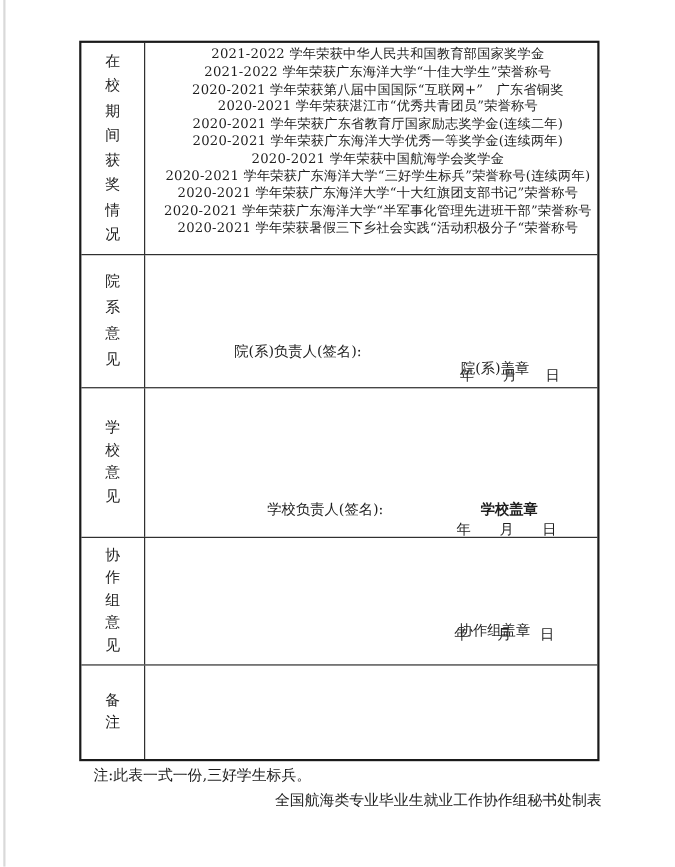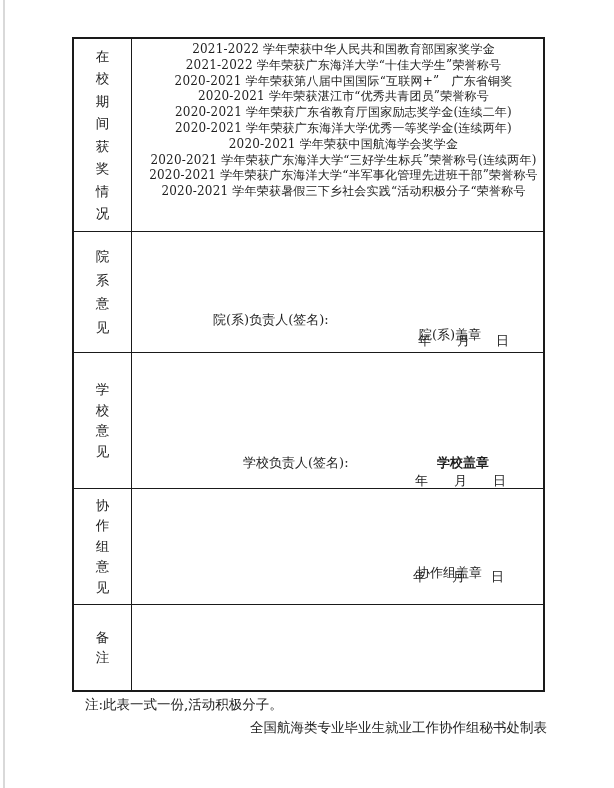--- a/index.html
+++ b/index.html
@@ -118,20 +118,21 @@
         </div>
       <div class="content-cell awards-cell">
           <div class="award-line">2021-2022 学年荣获中华人民共和国教育部国家奖学金</div>
           <div class="award-line">2021-2022 学年荣获广东海洋大学“十佳大学生”荣誉称号</div>
           <div class="award-line">2020-2021 学年荣获第八届中国国际“互联网+”　广东省铜奖</div>
           <div class="award-line">2020-2021 学年荣获湛江市“优秀共青团员”荣誉称号</div>
           <div class="award-line">2020-2021 学年荣获广东省教育厅国家励志奖学金(连续二年)</div>
           <div class="award-line">2020-2021 学年荣获广东海洋大学优秀一等奖学金(连续两年)</div>
           <div class="award-line">2020-2021 学年荣获中国航海学会奖学金</div>
           <div class="award-line">2020-2021 学年荣获广东海洋大学“三好学生标兵”荣誉称号(连续两年)</div>
+          <div class="award-line">2020-2021 学年荣获广东海洋大学“十大红旗团支部书记”荣誉称号</div>
           <div class="award-line">2020-2021 学年荣获广东海洋大学“半军事化管理先进班干部”荣誉称号</div>
           <div class="award-line">2020-2021 学年荣获暑假三下乡社会实践“活动积极分子“荣誉称号</div>
         </div>
     </div>
 
     <div class="trow r2">
       <div class="label-cell">
           <span>院</span>
           <span>系</span>
           <span>意</span>
@@ -175,16 +176,16 @@
     <div class="trow r5">
       <div class="label-cell">
           <span>备</span>
           <span>注</span>
         </div>
       <div class="content-cell"></div>
     </div>
 
   </div>
 
-  <div class="note-text">注:此表一式一份,活动积极分子。</div>
+  <div class="note-text">注:此表一式一份,三好学生标兵。</div>
   <div class="footer-text">全国航海类专业毕业生就业工作协作组秘书处制表</div>
 
 </div>
 
 </body></html>

